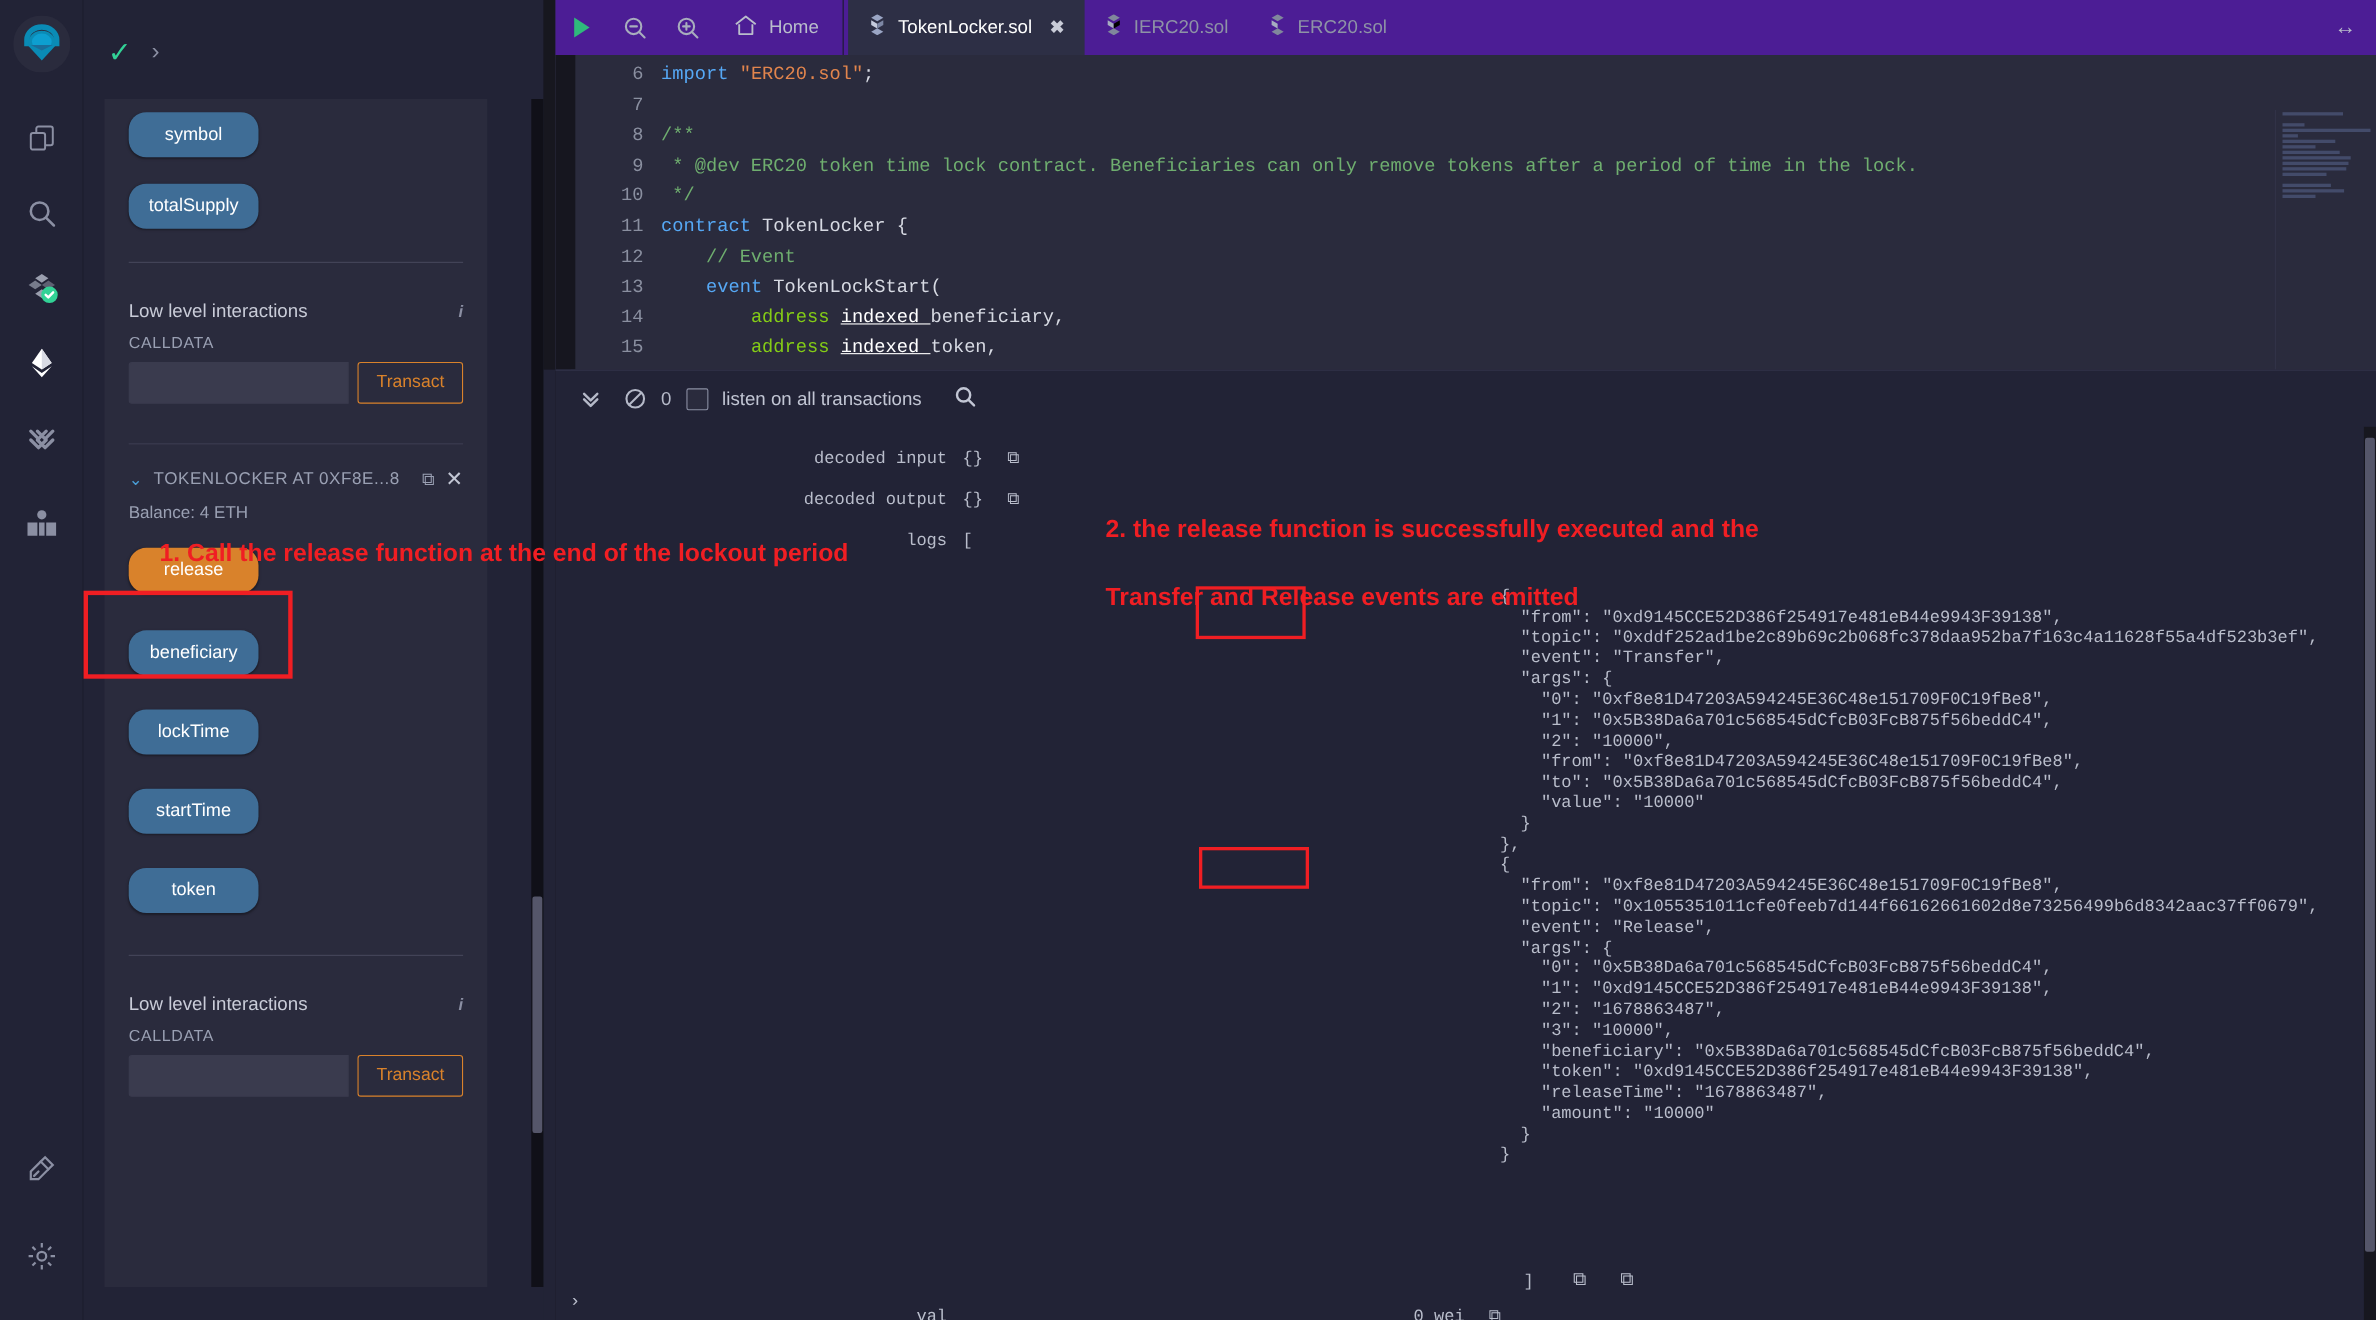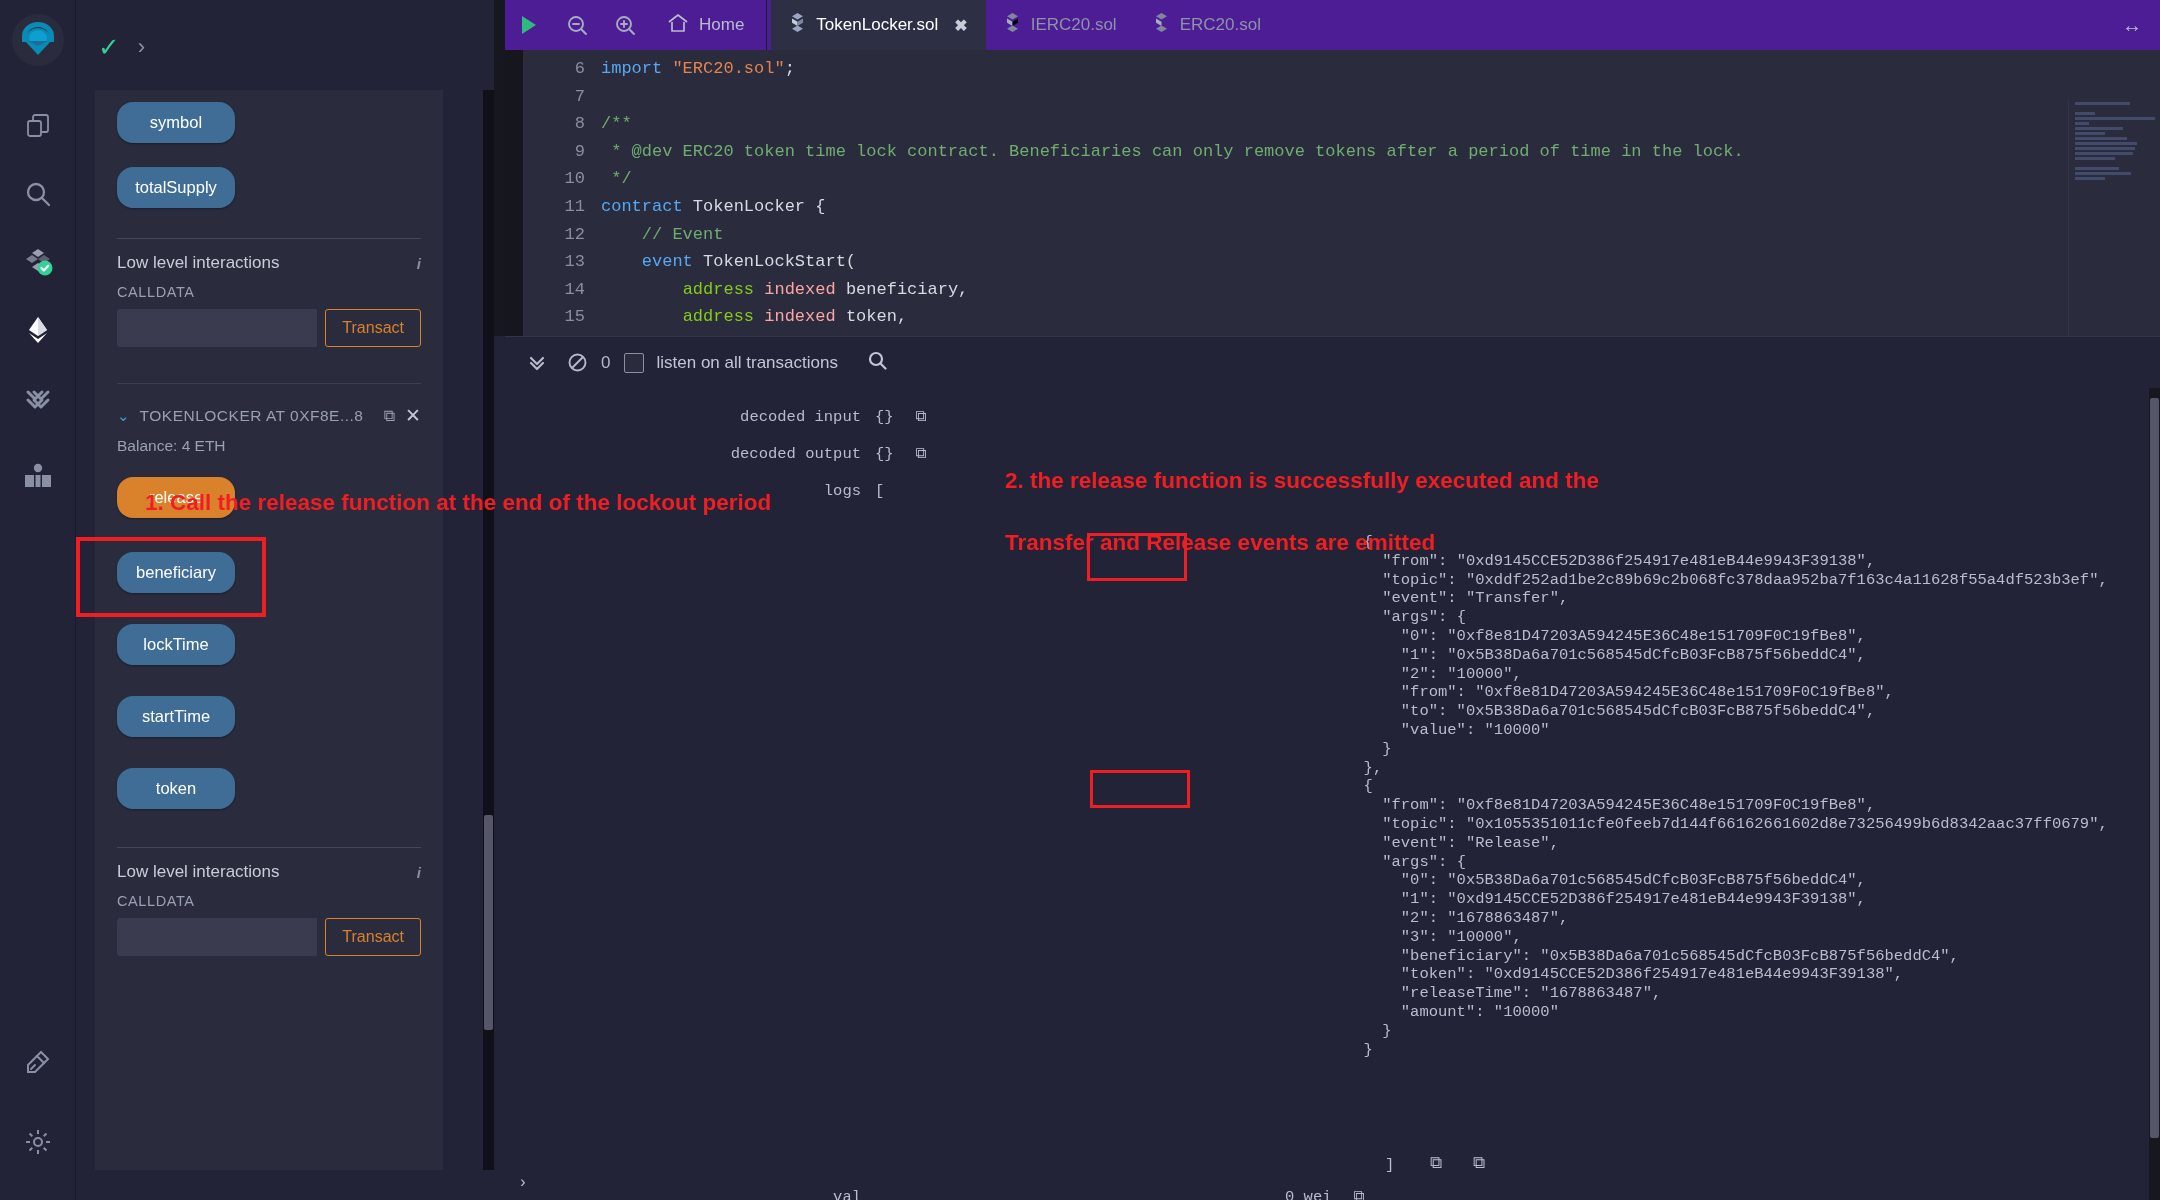--- a/index.html
+++ b/index.html
@@ -58,21 +58,21 @@
     border:none; border-radius:16px; padding:11px 18px;
     font-size:16.5px; font-family:"Liberation Sans", sans-serif;
     cursor:pointer; min-width:118px; text-align:center;
     box-shadow:0 1px 2px rgba(0,0,0,.35);
   }
   .fnbtn.orange{ background:#d9822b; }
 
   .hr{ height:1px; background:#45465a; margin:18px 0 0 0; }
   .lowlevel-row{
     display:flex; align-items:center; justify-content:space-between;
-    margin-top:14px;
+    margin-top:34px;
   }
   .lowlevel-title{ color:#c9ccd8; font-size:17px; }
   .info-i{ color:#8b8fa3; font-size:15px; font-weight:bold; font-style:italic; }
   .calldata-lbl{ color:#9aa0b3; font-size:14.5px; letter-spacing:.6px; margin-top:11px; }
   .calldata-row{ display:flex; align-items:stretch; gap:0; margin-top:9px; }
   .calldata-input{
     flex:1 1 auto; height:38px; background:#3a3b4e; border:1px solid #3a3b4e;
     border-radius:3px 0 0 3px;
   }
   .transact-btn{
@@ -123,21 +123,21 @@
   }
   .code .gutterbg{ position:absolute; left:0; top:0; width:18px; height:100%; background:#16161f; }
   .code .lines{ position:absolute; left:18px; top:5px; width:100%; }
   .cl{ display:flex; height:27.6px; }
   .ln{ width:78px; text-align:right; color:#8a8fa0; padding-right:16px; flex:0 0 auto; }
   .ct{ color:#d7dae3; white-space:pre; }
   .kw{ color:#56a8f5; }
   .str{ color:#e2854d; }
   .cmt{ color:#6fae6f; }
   .typ{ color:#84cc16; }
-  .ylw{ color:#fca5a5; }
+  .ylw{ color:#ffffff;text-decoration:underline; }
   .wht{ color:#d7dae3; }
 
   .minimap{
     position:absolute; right:0; top:50px; width:92px; height:286px;
     background:#2a2b3d; border-left:1px solid #323349;
   }
   .mmline{ height:3px; background:#4a5475; margin:2px 6px; opacity:.8; }
 
   
   .terminal{

